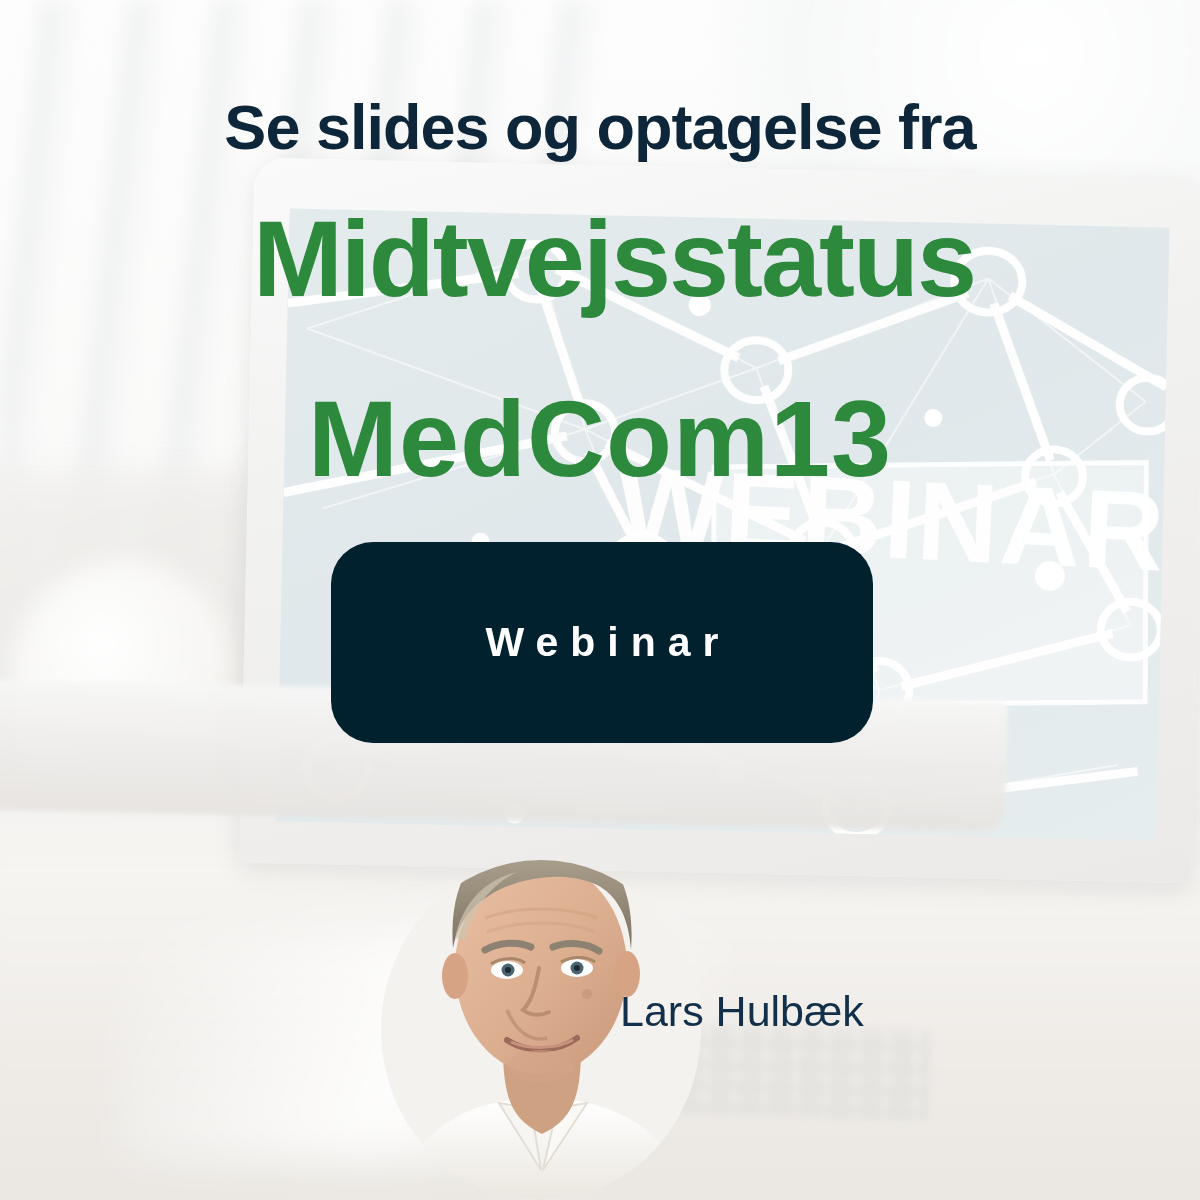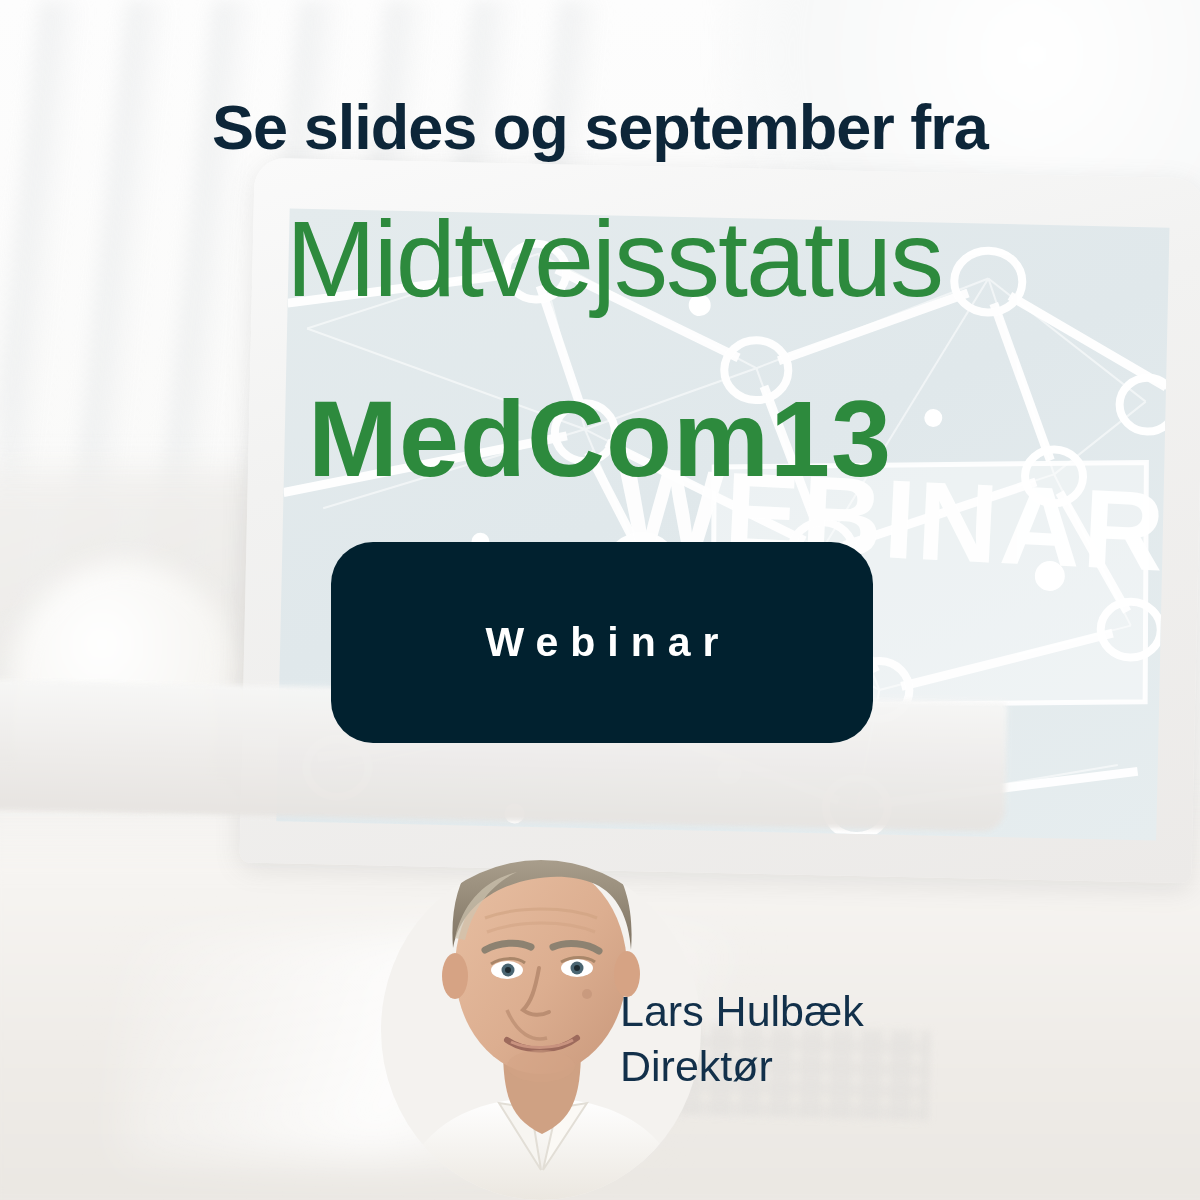--- a/index.html
+++ b/index.html
@@ -137,21 +137,21 @@
     font-weight: 800;
     color: #0d2639;
     letter-spacing: -1px;
     line-height: 1;
   }
   .line-green1 {
     position: absolute;
     left: 0; right: 0; top: 205px;
     text-align: center;
     font-size: 108px;
-    font-weight: 400;
+    font-weight: 700;
     color: #2d8a3d;
     letter-spacing: -2px;
     line-height: 1;
     margin-left: 28px;
   }
   .line-green2 {
     position: absolute;
     left: 0; right: 0; top: 385px;
     text-align: center;
     font-size: 108px;
@@ -313,21 +313,21 @@
             <circle cx="238" cy="602" r="10"></circle>
           </g>
         </g>
       </svg>
       <div class="webinar-word">WEBINAR</div>
     </div>
   </div>
   <div class="laptop-base"></div>
   <div class="laptop-keys"></div>
 
-  <div class="line-top">Se slides og september fra</div>
+  <div class="line-top">Se slides og optagelse fra</div>
   <div class="line-green1">Midtvejsstatus</div>
   <div class="line-green2">MedCom13</div>
 
   <div class="badge">
     <div class="badge-title">Webinar</div>
   </div>
 
   <div class="speaker-photo">
     <svg viewBox="0 0 320 402">
       <defs>
@@ -390,16 +390,15 @@
         <ellipse cx="206" cy="196" rx="5" ry="5" fill="#c08f74" opacity=".55"></ellipse>
 
         <path d="M104,120 C136,108 186,108 216,120" stroke="#cfa181" stroke-width="3" fill="none" opacity=".6"></path>
         <path d="M106,134 C138,122 184,122 214,134" stroke="#cfa181" stroke-width="3" fill="none" opacity=".5"></path>
       </g>
     </svg>
   </div>
 
   <div class="speaker-text">
     <div class="speaker-name">Lars Hulbæk</div>
-    <div class="speaker-role">Direktør</div>
   </div>
 
 </div>
 
 </body></html>

